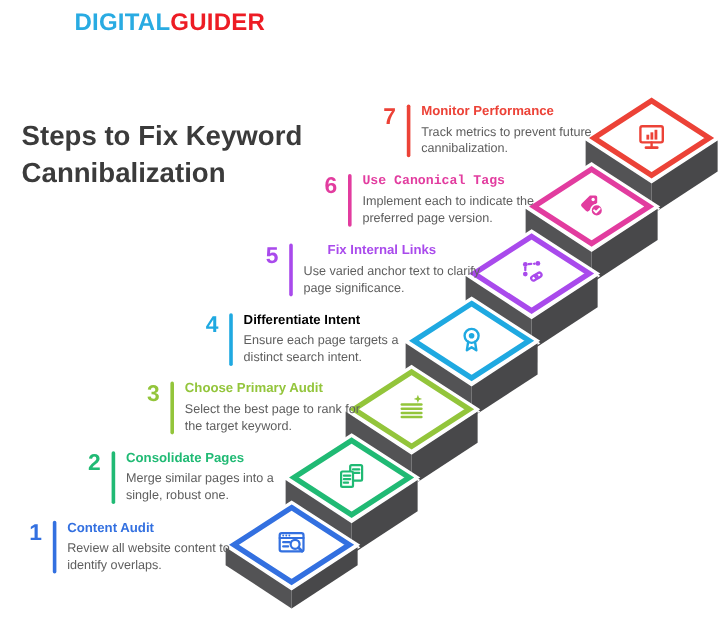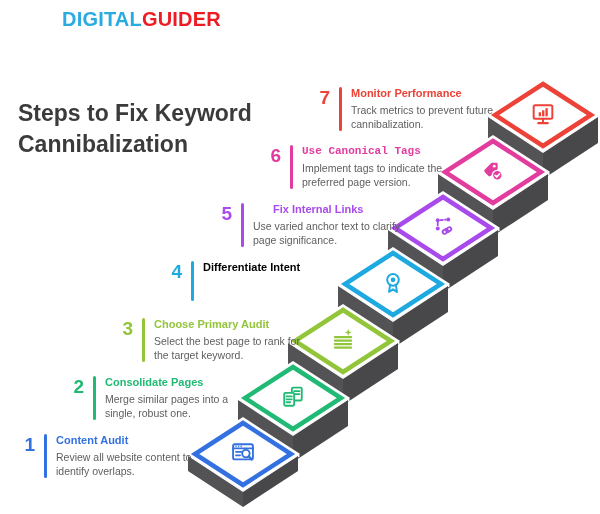--- a/index.html
+++ b/index.html
@@ -181,38 +181,39 @@
       <div class="step-title" style="color: rgb(236, 66, 55);">Monitor Performance</div>
       <div class="step-desc">Track metrics to prevent future cannibalization.</div>
     </div>
   </div>
 
   <div class="step-text" style="left:261px;top:145px">
     <div class="step-num" style="color: rgb(226, 60, 159);">6</div>
     <div class="step-bar" style="background-color: rgb(226, 60, 159);"></div>
     <div class="step-body">
       <div class="step-title" style="color: rgb(226, 60, 159); font-family: Liberation Mono, monospace;">Use Canonical Tags</div>
-      <div class="step-desc">Implement tags to indicate the preferred page version.</div>
+      <div class="step-desc">Implement each to indicate the preferred page version.</div>
     </div>
   </div>
 
   <div class="step-text" style="left:212px;top:203px">
     <div class="step-num" style="color: rgb(169, 74, 236);">5</div>
     <div class="step-bar" style="background-color: rgb(169, 74, 236);"></div>
     <div class="step-body">
       <div class="step-title" style="color: rgb(169, 74, 236); margin-left: 20px;">Fix Internal Links</div>
       <div class="step-desc">Use varied anchor text to clarify page significance.</div>
     </div>
   </div>
 
   <div class="step-text" style="left:162px;top:261px">
     <div class="step-num" style="color: rgb(31, 169, 225);">4</div>
     <div class="step-bar" style="background-color: rgb(31, 169, 225);"></div>
     <div class="step-body">
       <div class="step-title" style="color: #000000;">Differentiate Intent</div>
+      <div class="step-desc">Ensure each page targets a distinct search intent.</div>
     </div>
   </div>
 
   <div class="step-text" style="left:113px;top:318px">
     <div class="step-num" style="color: rgb(147, 197, 59);">3</div>
     <div class="step-bar" style="background-color: rgb(147, 197, 59);"></div>
     <div class="step-body">
       <div class="step-title" style="color: rgb(147, 197, 59);">Choose Primary Audit</div>
       <div class="step-desc">Select the best page to rank for the target keyword.</div>
     </div>

